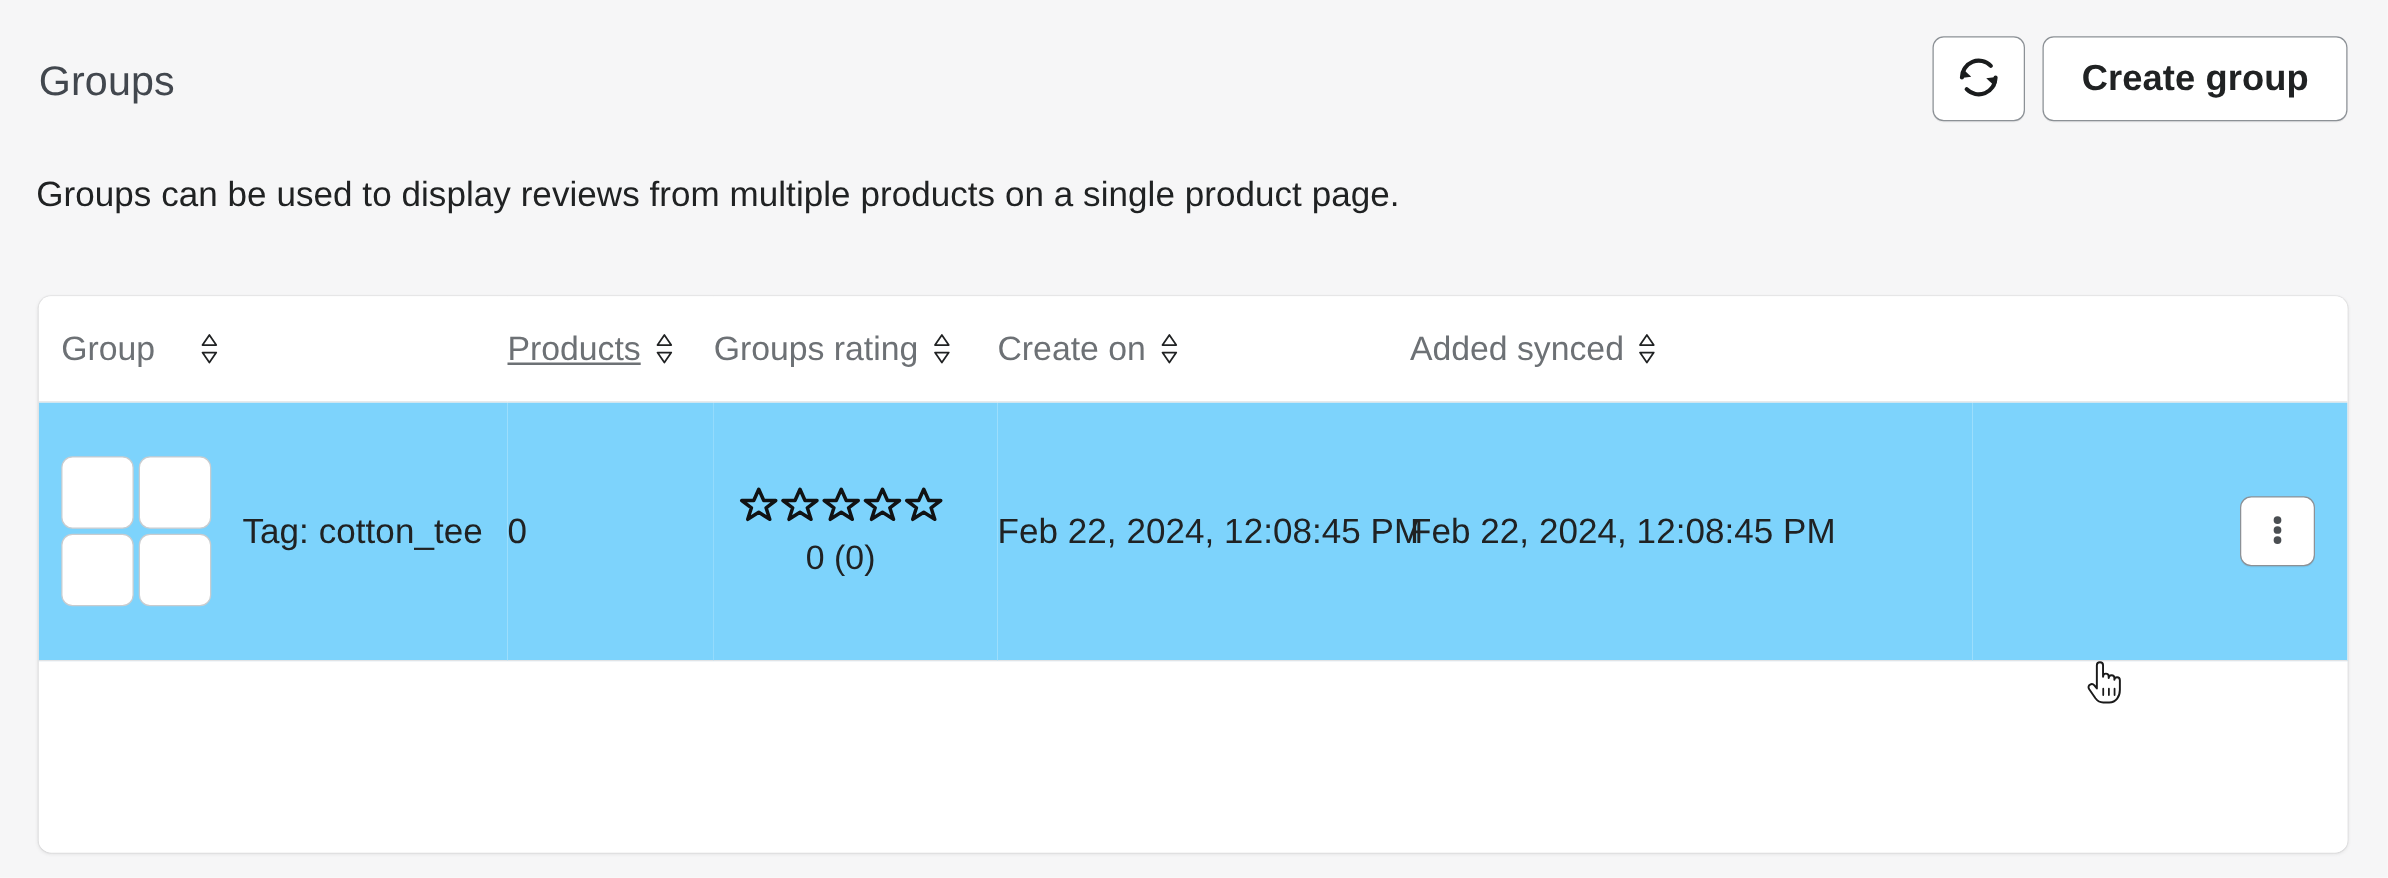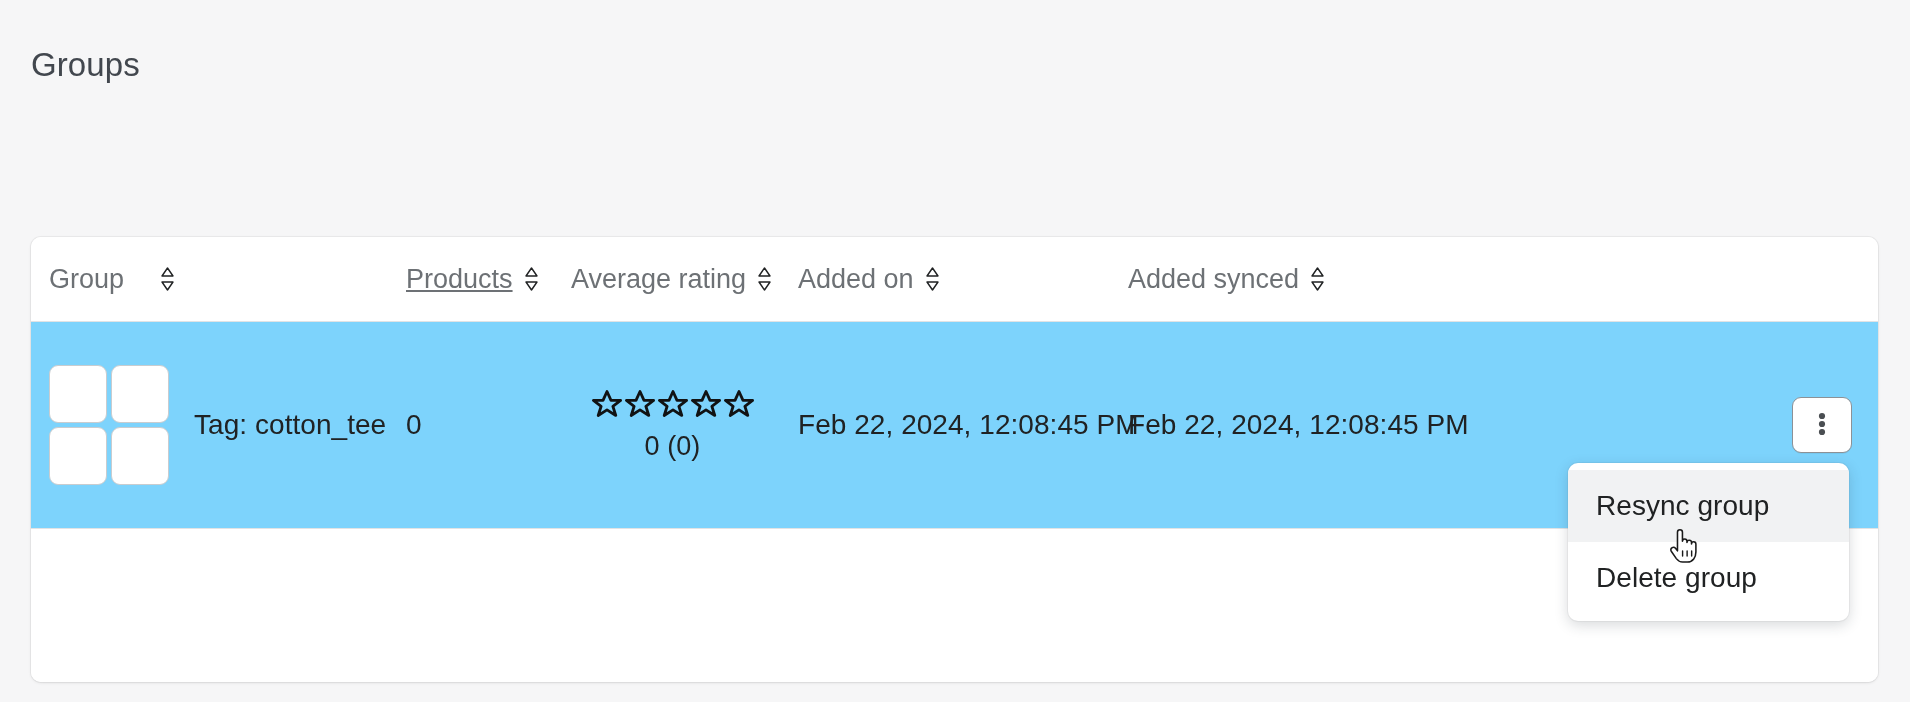--- a/index.html
+++ b/index.html
@@ -265,22 +265,37 @@
   }
 </style>
 </head>
 <body>
 
 <div class="page">
 
   <div class="page-header">
     <h1 class="page-title">Groups</h1>
 
+    <div class="header-actions">
+      <button class="btn btn-icon">
+        <span>
+          <svg width="38" height="38" viewBox="0 0 24 24" fill="none" stroke="#1a1c1d" stroke-width="2.1" stroke-linecap="round" stroke-linejoin="round">
+            <path d="M20.5 12a8.5 8.5 0 0 1-14.6 5.9"></path>
+            <path d="M3.5 12A8.5 8.5 0 0 1 18.1 6.1"></path>
+            <polyline points="3.6,7.3 3.3,12.2 8.2,11.6" fill="#1a1c1d" stroke="none"></polyline>
+            <polyline points="20.4,16.7 20.7,11.8 15.8,12.4" fill="#1a1c1d" stroke="none"></polyline>
+          </svg>
+        </span>
+      </button>
+
+      <button class="btn btn-primary-outline">Create group</button>
+    </div>
   </div>
 
+  <div class="page-desc">Groups can be used to display reviews from multiple products on a single product page.</div>
 
   <div class="table-card">
     <table class="table">
       <thead>
         <tr>
           <th class="col-group">
             <div class="th-inner">
               <span>Group</span>
               <span class="sort-icon">
                 <svg width="15" height="26" viewBox="0 0 15 26">
@@ -298,33 +313,33 @@
                 <svg width="15" height="26" viewBox="0 0 15 26">
                   <polygon points="7.5,2 13,10 2,10" fill="none" stroke="#202223" stroke-width="1.4" stroke-linejoin="round"></polygon>
                   <polygon points="7.5,24 13,16 2,16" fill="none" stroke="#202223" stroke-width="1.4" stroke-linejoin="round"></polygon>
                 </svg>
               </span>
             </div>
           </th>
 
           <th class="col-rating">
             <div class="th-inner">
-              <span>Average rating</span>
+              <span>Groups rating</span>
               <span class="sort-icon">
                 <svg width="15" height="26" viewBox="0 0 15 26">
                   <polygon points="7.5,2 13,10 2,10" fill="none" stroke="#202223" stroke-width="1.4" stroke-linejoin="round"></polygon>
                   <polygon points="7.5,24 13,16 2,16" fill="none" stroke="#202223" stroke-width="1.4" stroke-linejoin="round"></polygon>
                 </svg>
               </span>
             </div>
           </th>
 
           <th class="col-added">
             <div class="th-inner">
-              <span>Added on</span>
+              <span>Create on</span>
               <span class="sort-icon">
                 <svg width="15" height="26" viewBox="0 0 15 26">
                   <polygon points="7.5,2 13,10 2,10" fill="none" stroke="#202223" stroke-width="1.4" stroke-linejoin="round"></polygon>
                   <polygon points="7.5,24 13,16 2,16" fill="none" stroke="#202223" stroke-width="1.4" stroke-linejoin="round"></polygon>
                 </svg>
               </span>
             </div>
           </th>
 
           <th class="col-synced">
@@ -408,24 +423,20 @@
           </td>
         </tr>
 
         <tr class="empty-row">
           <td colspan="6"></td>
         </tr>
       </tbody>
     </table>
   </div>
 
-  <div class="popover">
-    <div class="menu-item is-hover">Resync group</div>
-    <div class="menu-item">Delete group</div>
-  </div>
 
   <div class="cursor">
     <svg width="34" height="40" viewBox="0 0 24 28">
       <path d="M7.4 12.6V4.3a1.75 1.75 0 0 1 3.5 0v6.4
                c0-1 .3-1.7 1.6-1.7 1.2 0 1.6.7 1.6 1.7v.8
                c0-1 .4-1.6 1.6-1.6 1.2 0 1.6.7 1.6 1.6v1
                c0-.9.4-1.5 1.5-1.5 1.2 0 1.6.7 1.6 1.7v5.6
                c0 3.6-2.1 7-6 7H11c-2.1 0-3.2-.8-4.4-2.4L3 17.7
                c-.6-.9-.3-2 .6-2.5.8-.5 1.8-.3 2.4.4l1.4 1.8z" fill="#ffffff" stroke="#1a1a1a" stroke-width="1.1" stroke-linejoin="round"></path>
       <path d="M11 17.5v3.6M14.2 17.5v3.6M17.4 17.5v3.6" stroke="#1a1a1a" stroke-width="1" stroke-linecap="round"></path>

